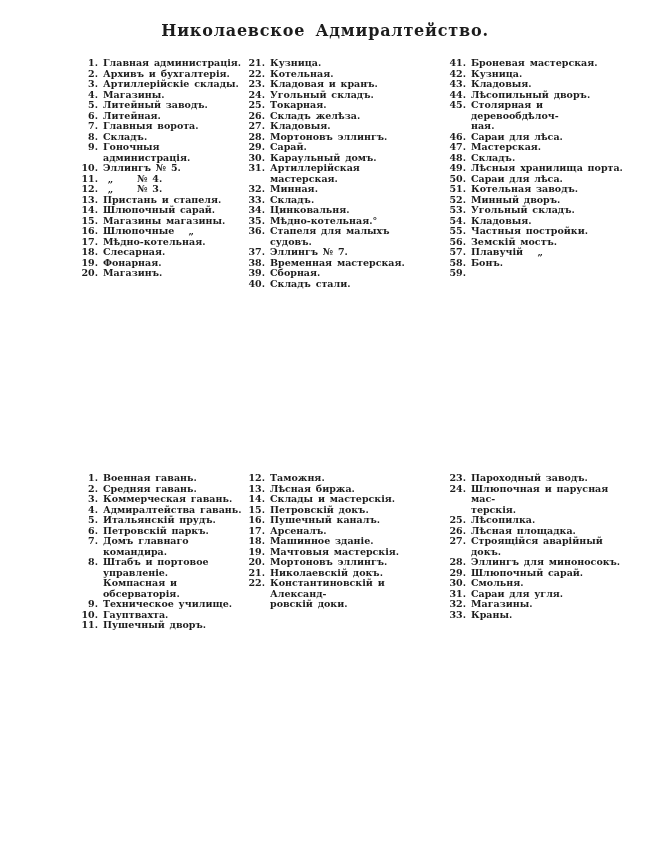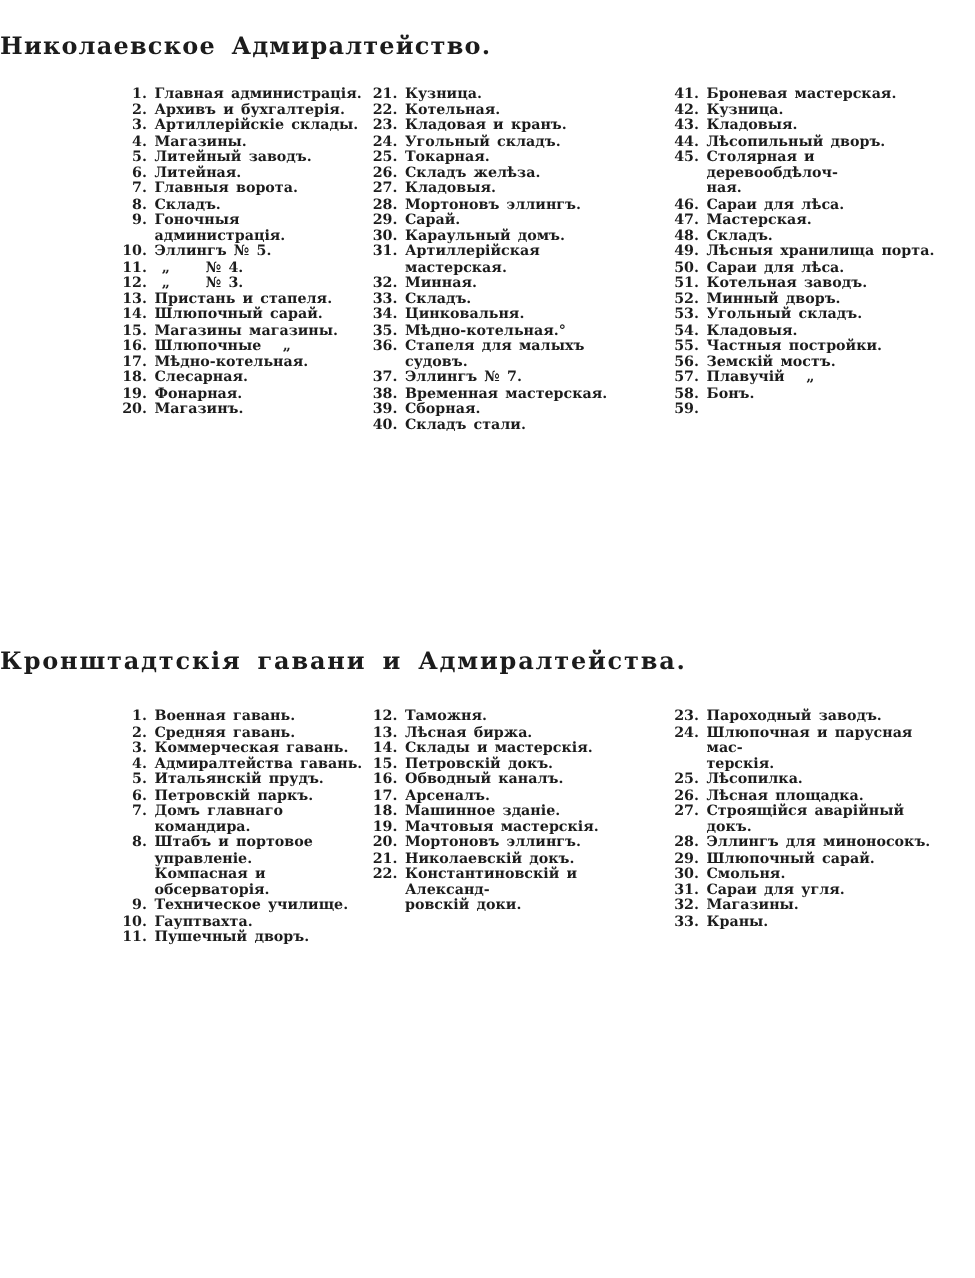--- a/index.html
+++ b/index.html
@@ -14,21 +14,21 @@
     margin: 0 auto;
     background: #ffffff;
     color: #1c1c1c;
     font-family: "DejaVu Serif", "Liberation Serif", serif;
     overflow: hidden;
   }
   .doc-title {
     position: absolute;
     left: 0;
     width: 650px;
-    text-align: left;
+    text-align: center;
     font-size: 16px;
     font-weight: 700;
     letter-spacing: 0.8px;
     word-spacing: 4px;
     margin: 0;
   }
   .doc-title.t1 { top: 21px; }
   .doc-title.t2 { top: 431px; letter-spacing: 1.2px; }
   .list {
     position: absolute;
@@ -303,21 +303,20 @@
           <span class="num">58.</span>
           <span class="txt">Бонъ.</span>
         </div>
         <div class="item">
           <span class="num">59.</span>
           <span class="txt"></span>
         </div>
       </div>
   </div>
 
-  <h1 class="doc-title t2">Кронштадтскія гавани и Адмиралтейства.</h1>
 
   <div class="list l2">
     <div class="col c1">
         <div class="item">
           <span class="num">1.</span>
           <span class="txt">Военная гавань.</span>
         </div>
         <div class="item">
           <span class="num">2.</span>
           <span class="txt">Средняя гавань.</span>
@@ -372,21 +371,21 @@
         <div class="item">
           <span class="num">14.</span>
           <span class="txt">Склады и мастерскія.</span>
         </div>
         <div class="item">
           <span class="num">15.</span>
           <span class="txt">Петровскій докъ.</span>
         </div>
         <div class="item">
           <span class="num">16.</span>
-          <span class="txt">Обводный каналъ.</span>
+          <span class="txt">Пушечный каналъ.</span>
         </div>
         <div class="item">
           <span class="num">17.</span>
           <span class="txt">Арсеналъ.</span>
         </div>
         <div class="item">
           <span class="num">18.</span>
           <span class="txt">Машинное зданіе.</span>
         </div>
         <div class="item">

